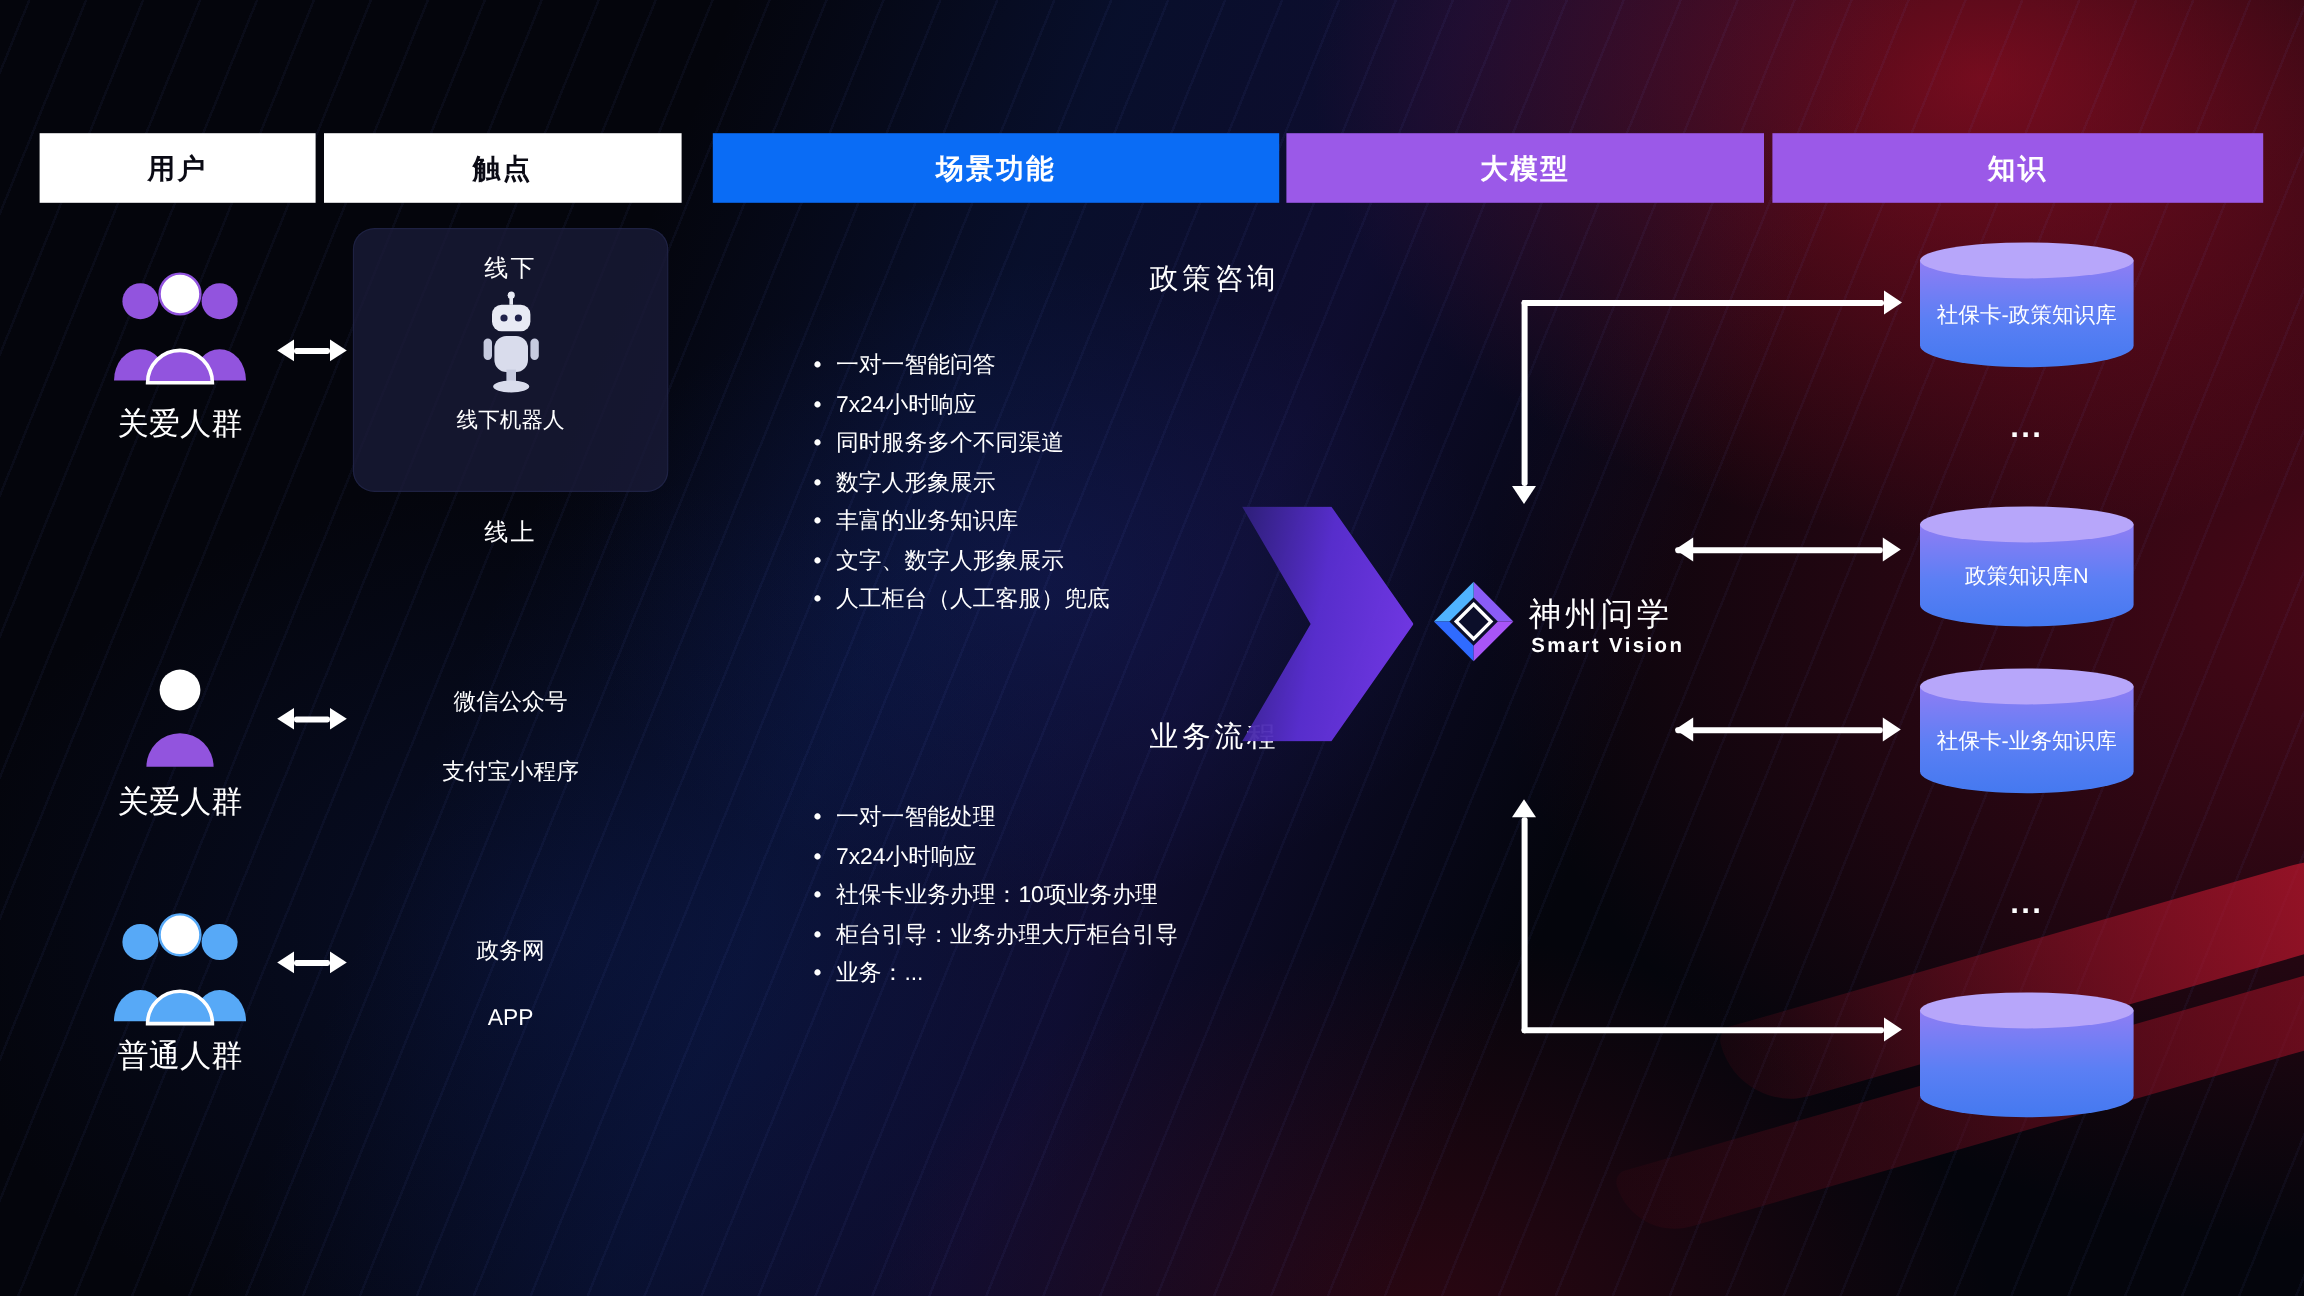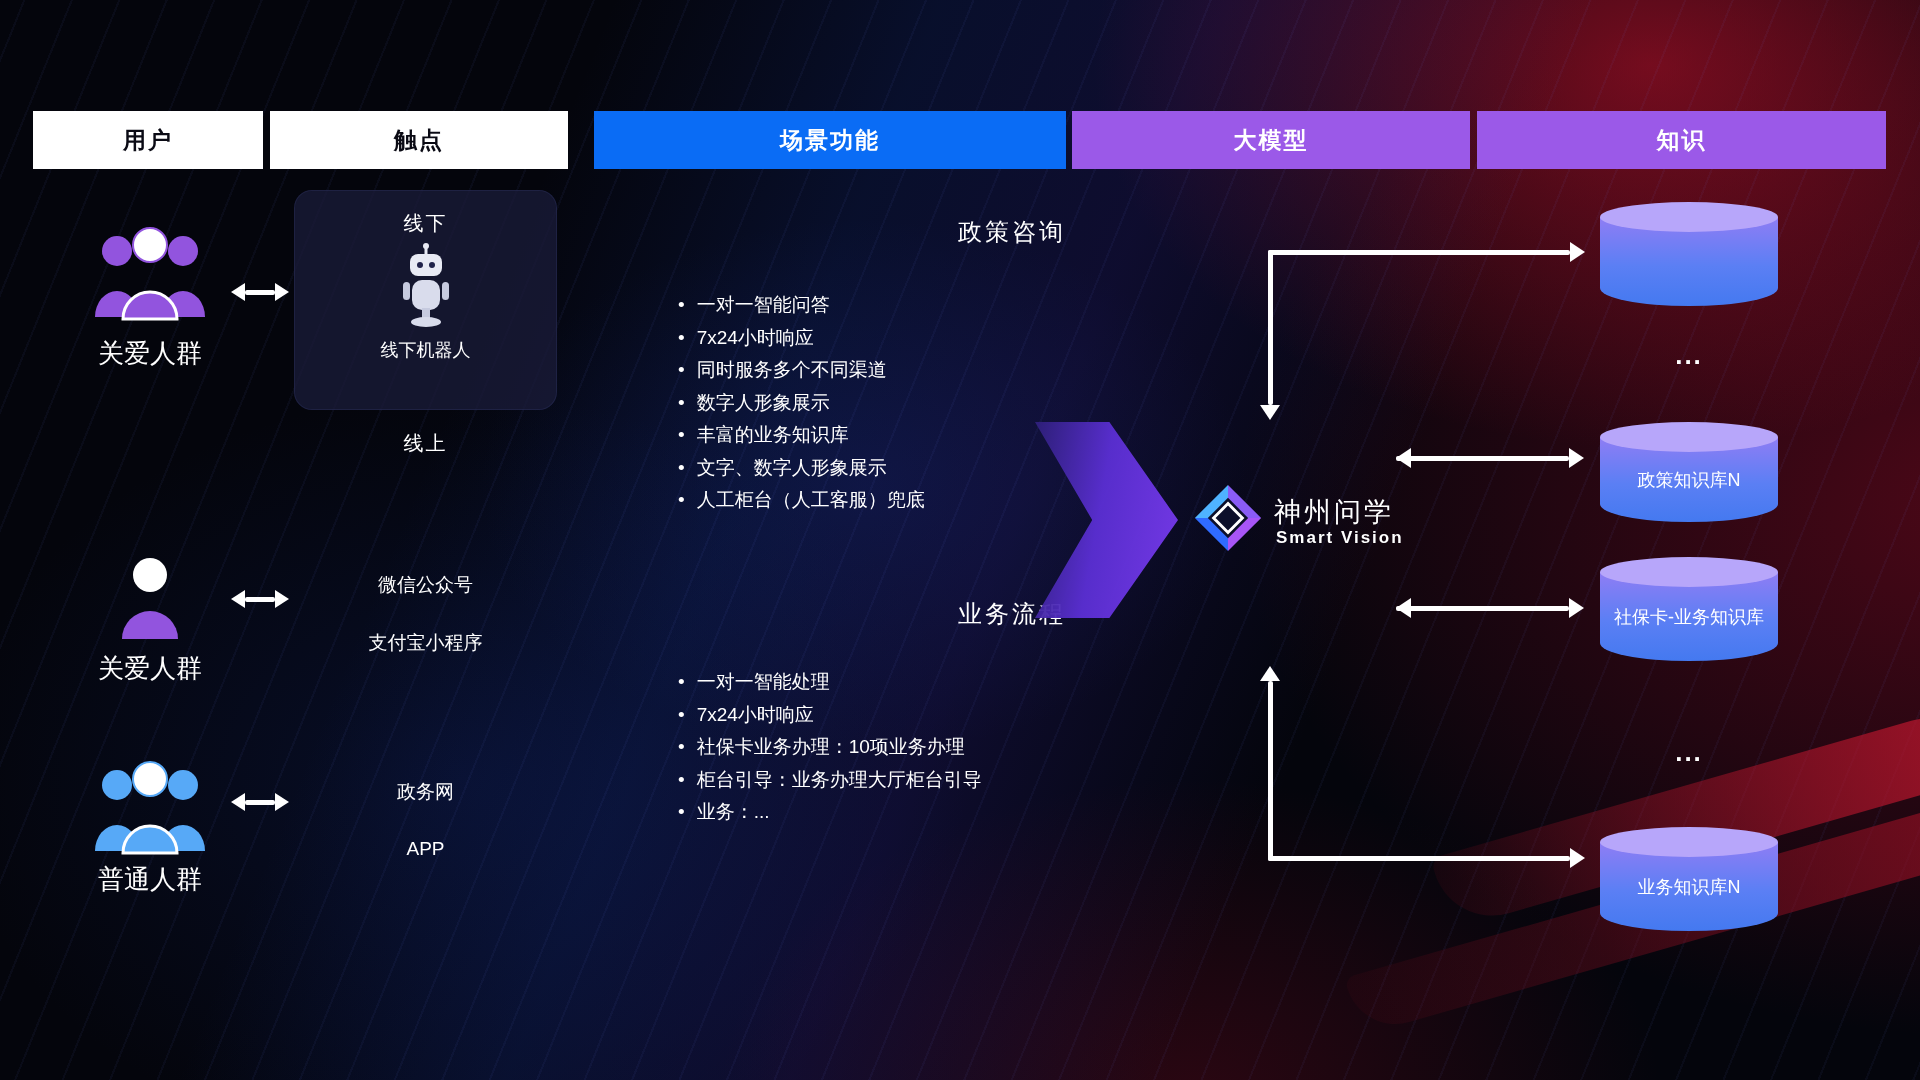--- a/index.html
+++ b/index.html
@@ -192,31 +192,31 @@
   <div class="tri tri-right" style="left:1396px;top:598px;transform:rotate(180deg)"></div>
 
   <div class="tri tri-up" style="left:1260px;top:666px"></div>
   <div class="aline" style="left:1268px;top:681px;width:5px;height:180px"></div>
   <div class="aline" style="left:1268px;top:856px;width:302px;height:5px"></div>
   <div class="tri tri-right" style="left:1570px;top:848px"></div>
 
   <div class="db" style="top:202px;height:104px">
     <div class="dtop"></div>
     <div class="dbody"></div>
+    <div class="dlabel">社保卡-政策知识库</div>
   </div>
   <div class="dots" style="top:340px">...</div>
   <div class="db" style="top:422px;height:100px">
     <div class="dtop"></div>
     <div class="dbody"></div>
     <div class="dlabel">政策知识库N</div>
   </div>
   <div class="db" style="top:557px;height:104px">
     <div class="dtop"></div>
     <div class="dbody"></div>
     <div class="dlabel">社保卡-业务知识库</div>
   </div>
   <div class="dots" style="top:737px">...</div>
   <div class="db" style="top:827px;height:104px">
     <div class="dtop"></div>
     <div class="dbody"></div>
-    <div class="dlabel">业务知识库N</div>
   </div>
 </div>
 
 </body></html>

